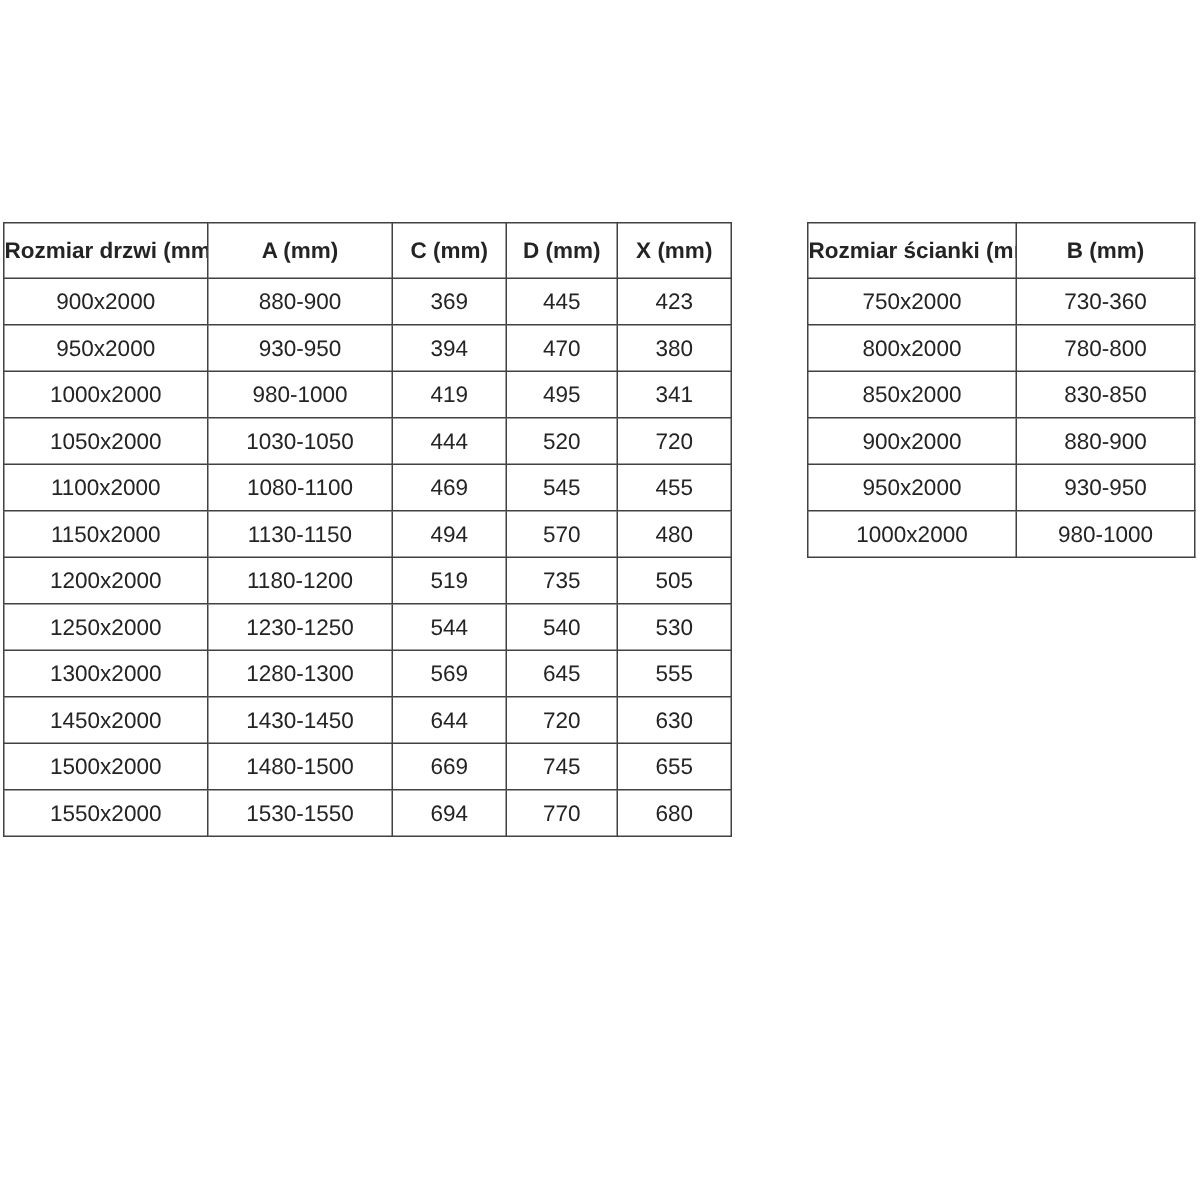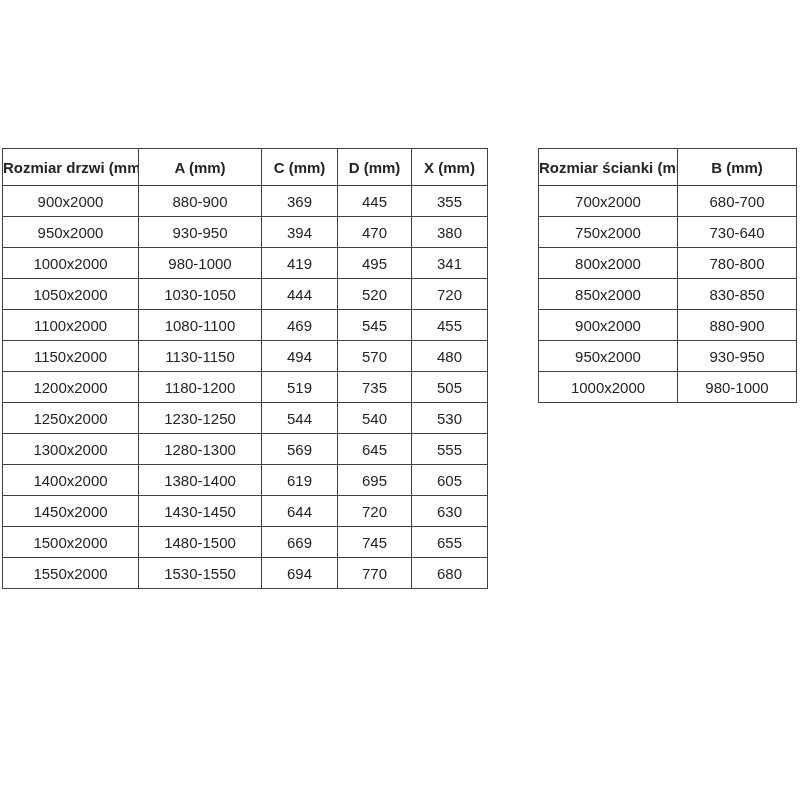--- a/index.html
+++ b/index.html
@@ -68,21 +68,21 @@
         <th>D (mm)</th>
         <th>X (mm)</th>
       </tr>
   </thead>
   <tbody>
       <tr>
         <td>900x2000</td>
         <td>880-900</td>
         <td>369</td>
         <td>445</td>
-        <td>355</td>
+        <td>423</td>
       </tr>
       <tr>
         <td>950x2000</td>
         <td>930-950</td>
         <td>394</td>
         <td>470</td>
         <td>380</td>
       </tr>
       <tr>
         <td>1000x2000</td>
@@ -127,27 +127,20 @@
         <td>530</td>
       </tr>
       <tr>
         <td>1300x2000</td>
         <td>1280-1300</td>
         <td>569</td>
         <td>645</td>
         <td>555</td>
       </tr>
       <tr>
-        <td>1400x2000</td>
-        <td>1380-1400</td>
-        <td>619</td>
-        <td>695</td>
-        <td>605</td>
-      </tr>
-      <tr>
         <td>1450x2000</td>
         <td>1430-1450</td>
         <td>644</td>
         <td>720</td>
         <td>630</td>
       </tr>
       <tr>
         <td>1500x2000</td>
         <td>1480-1500</td>
         <td>669</td>
@@ -170,26 +163,22 @@
       <col>
     </colgroup>
   <thead>
     <tr>
         <th>Rozmiar ścianki (mm)</th>
         <th>B (mm)</th>
       </tr>
   </thead>
   <tbody>
       <tr>
-        <td>700x2000</td>
-        <td>680-700</td>
-      </tr>
-      <tr>
         <td>750x2000</td>
-        <td>730-640</td>
+        <td>730-360</td>
       </tr>
       <tr>
         <td>800x2000</td>
         <td>780-800</td>
       </tr>
       <tr>
         <td>850x2000</td>
         <td>830-850</td>
       </tr>
       <tr>

